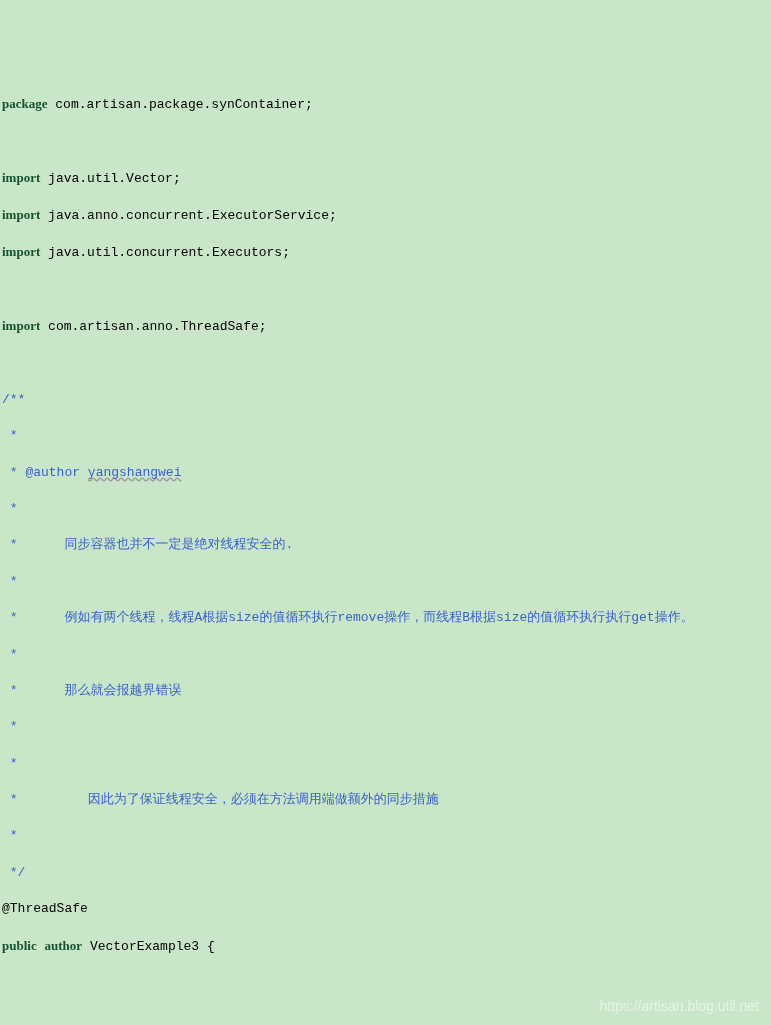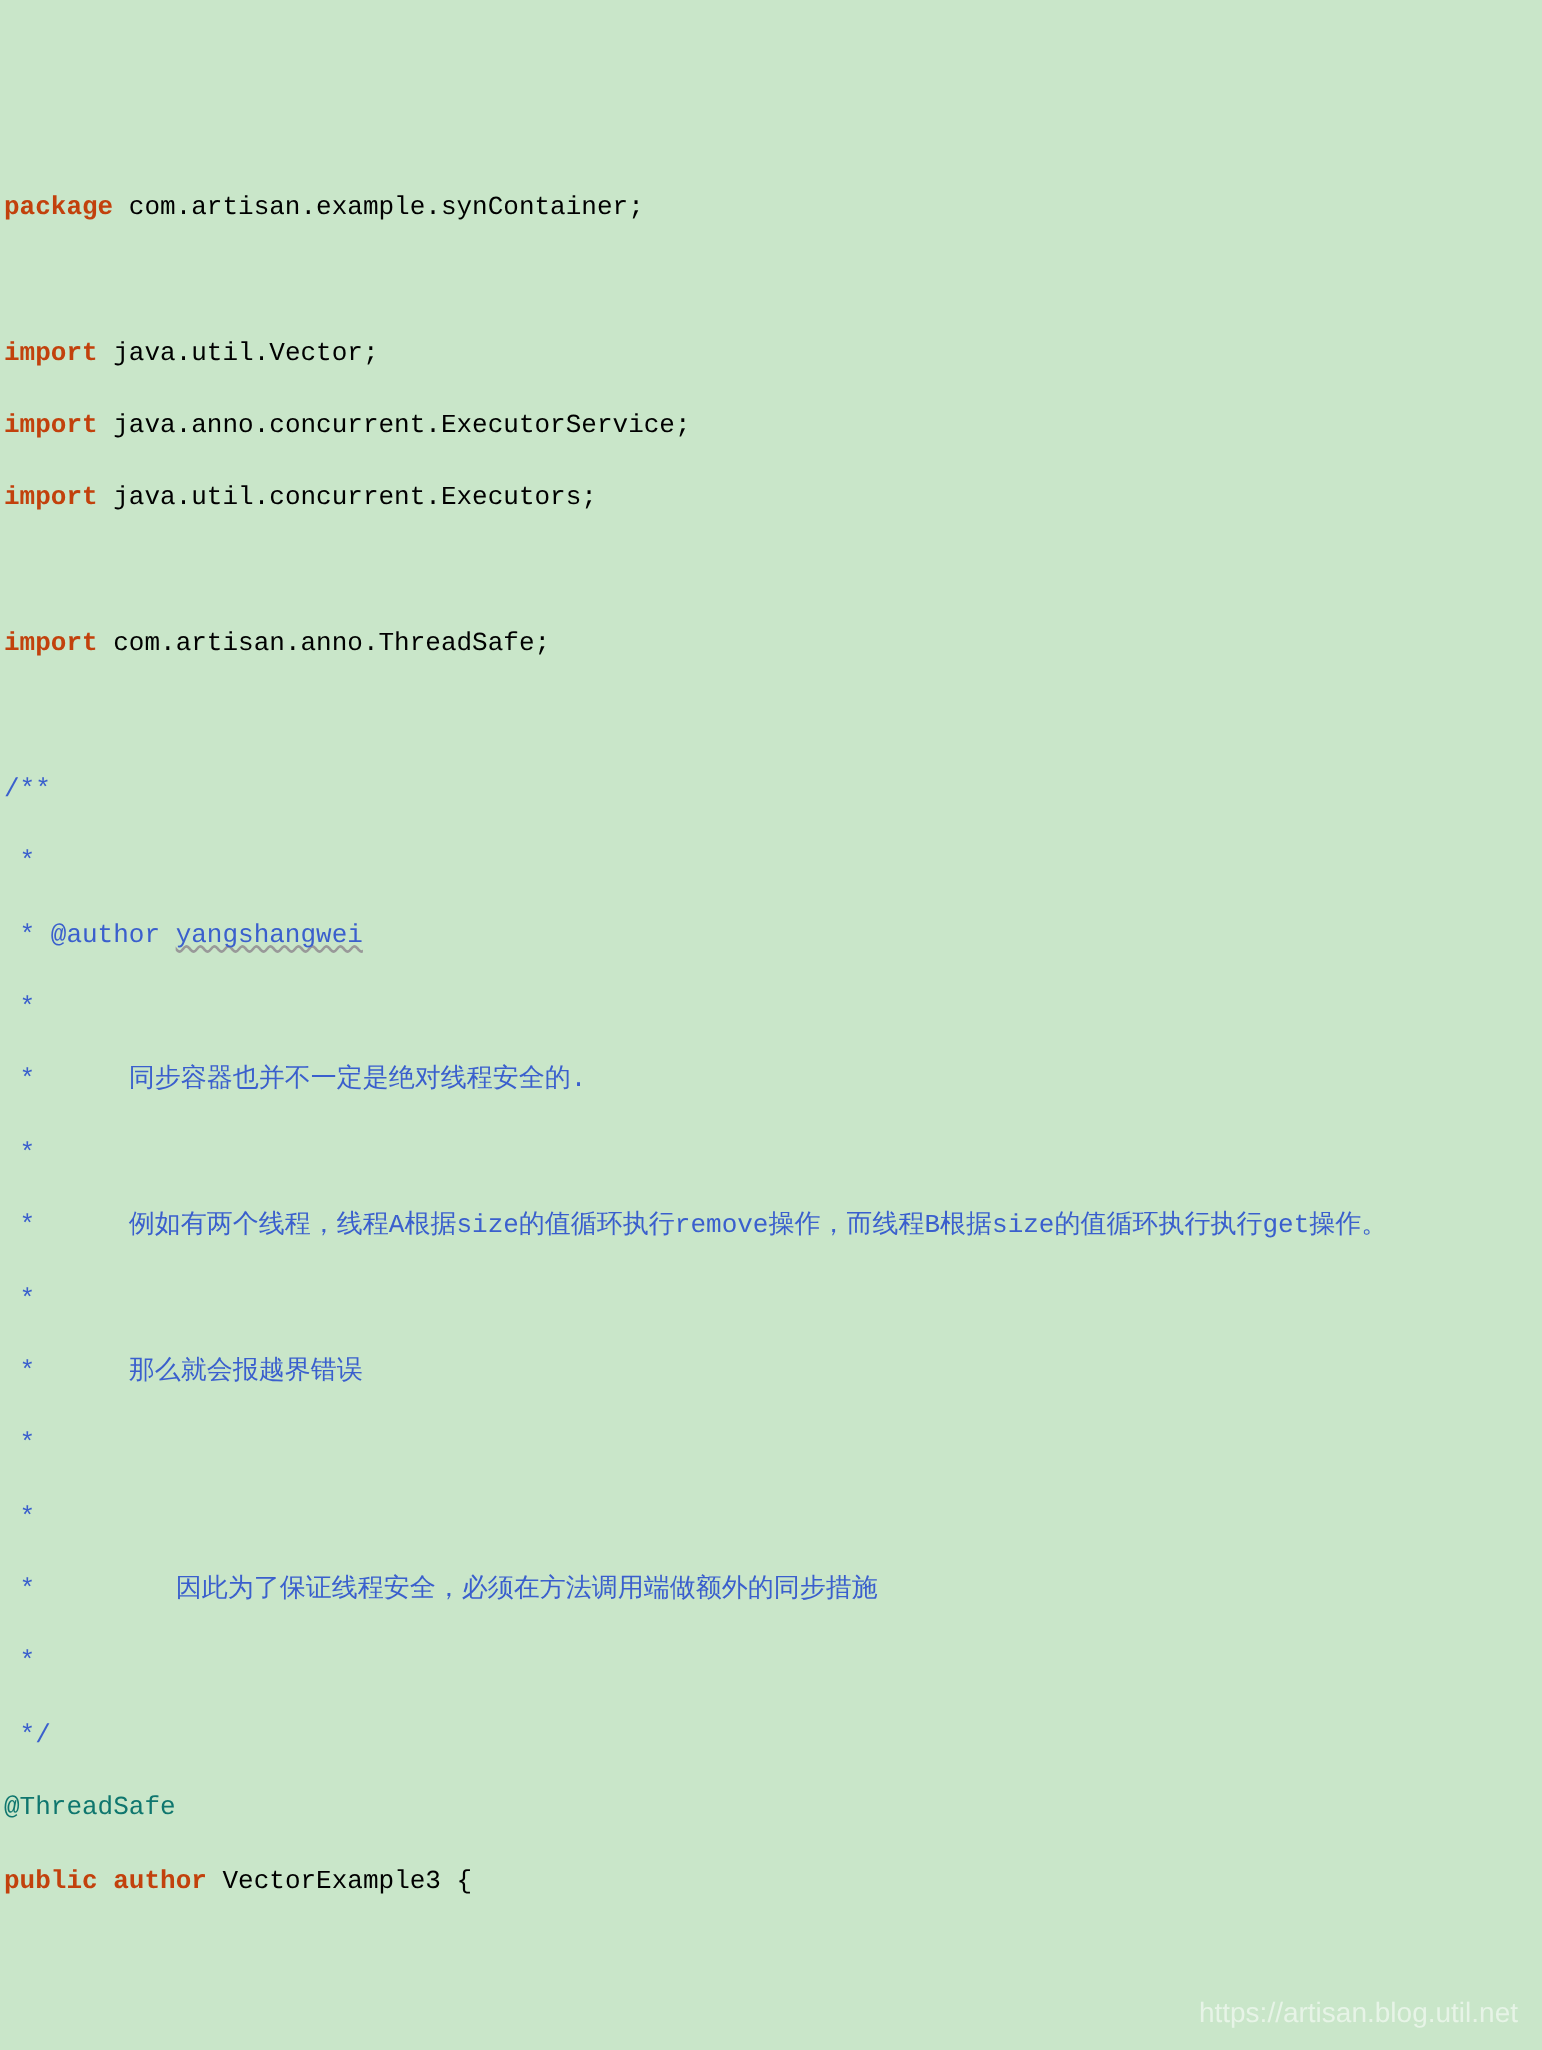--- a/index.html
+++ b/index.html
@@ -8,41 +8,41 @@
       font-size: 13px;
       background: #c9e6c9;
       color: #000;
       line-height: 1.4;
       width: 771px;
       height: 1025px;
       padding: 4px 2px;
       position: relative;
       white-space: pre;
     }
-    .kw { color: #c2410c; font-weight: bold; }
+    .kw { color: #14532d; font-weight: bold; font-family: Liberation Serif, serif; }
     .javadoc { color: #3a5fcd; }
-    .anno { color: #0f766e; }
+    .anno { color: #000000; }
     .watermark {
       position: absolute;
       bottom: 8px;
       right: 12px;
       color: rgba(255,255,255,0.55);
       font-family: Arial, sans-serif;
       font-size: 14px;
       pointer-events: none;
     }
     .line { display: block; }
   </style>
 </head>
 <body>
 
 
 
 <div>
-<span class="line"><span class="kw">package</span> <span>com.artisan.example.synContainer;</span></span>
+<span class="line"><span class="kw">package</span> <span>com.artisan.package.synContainer;</span></span>
 <span class="line"> </span>
 <span class="line"><span class="kw">import</span> <span>java.util.Vector;</span></span>
 <span class="line"><span class="kw">import</span> <span>java.anno.concurrent.ExecutorService;</span></span>
 <span class="line"><span class="kw">import</span> <span>java.util.concurrent.Executors;</span></span>
 <span class="line"> </span>
 <span class="line"><span class="kw">import</span> <span>com.artisan.anno.ThreadSafe;</span></span>
 <span class="line"> </span>
 <span class="line javadoc">/**</span>
 <span class="line javadoc"> *</span>
 <span class="line javadoc"><span> * @author</span> <span style="text-decoration: underline wavy #999; text-decoration-skip-ink: none;">yangshangwei</span></span>

